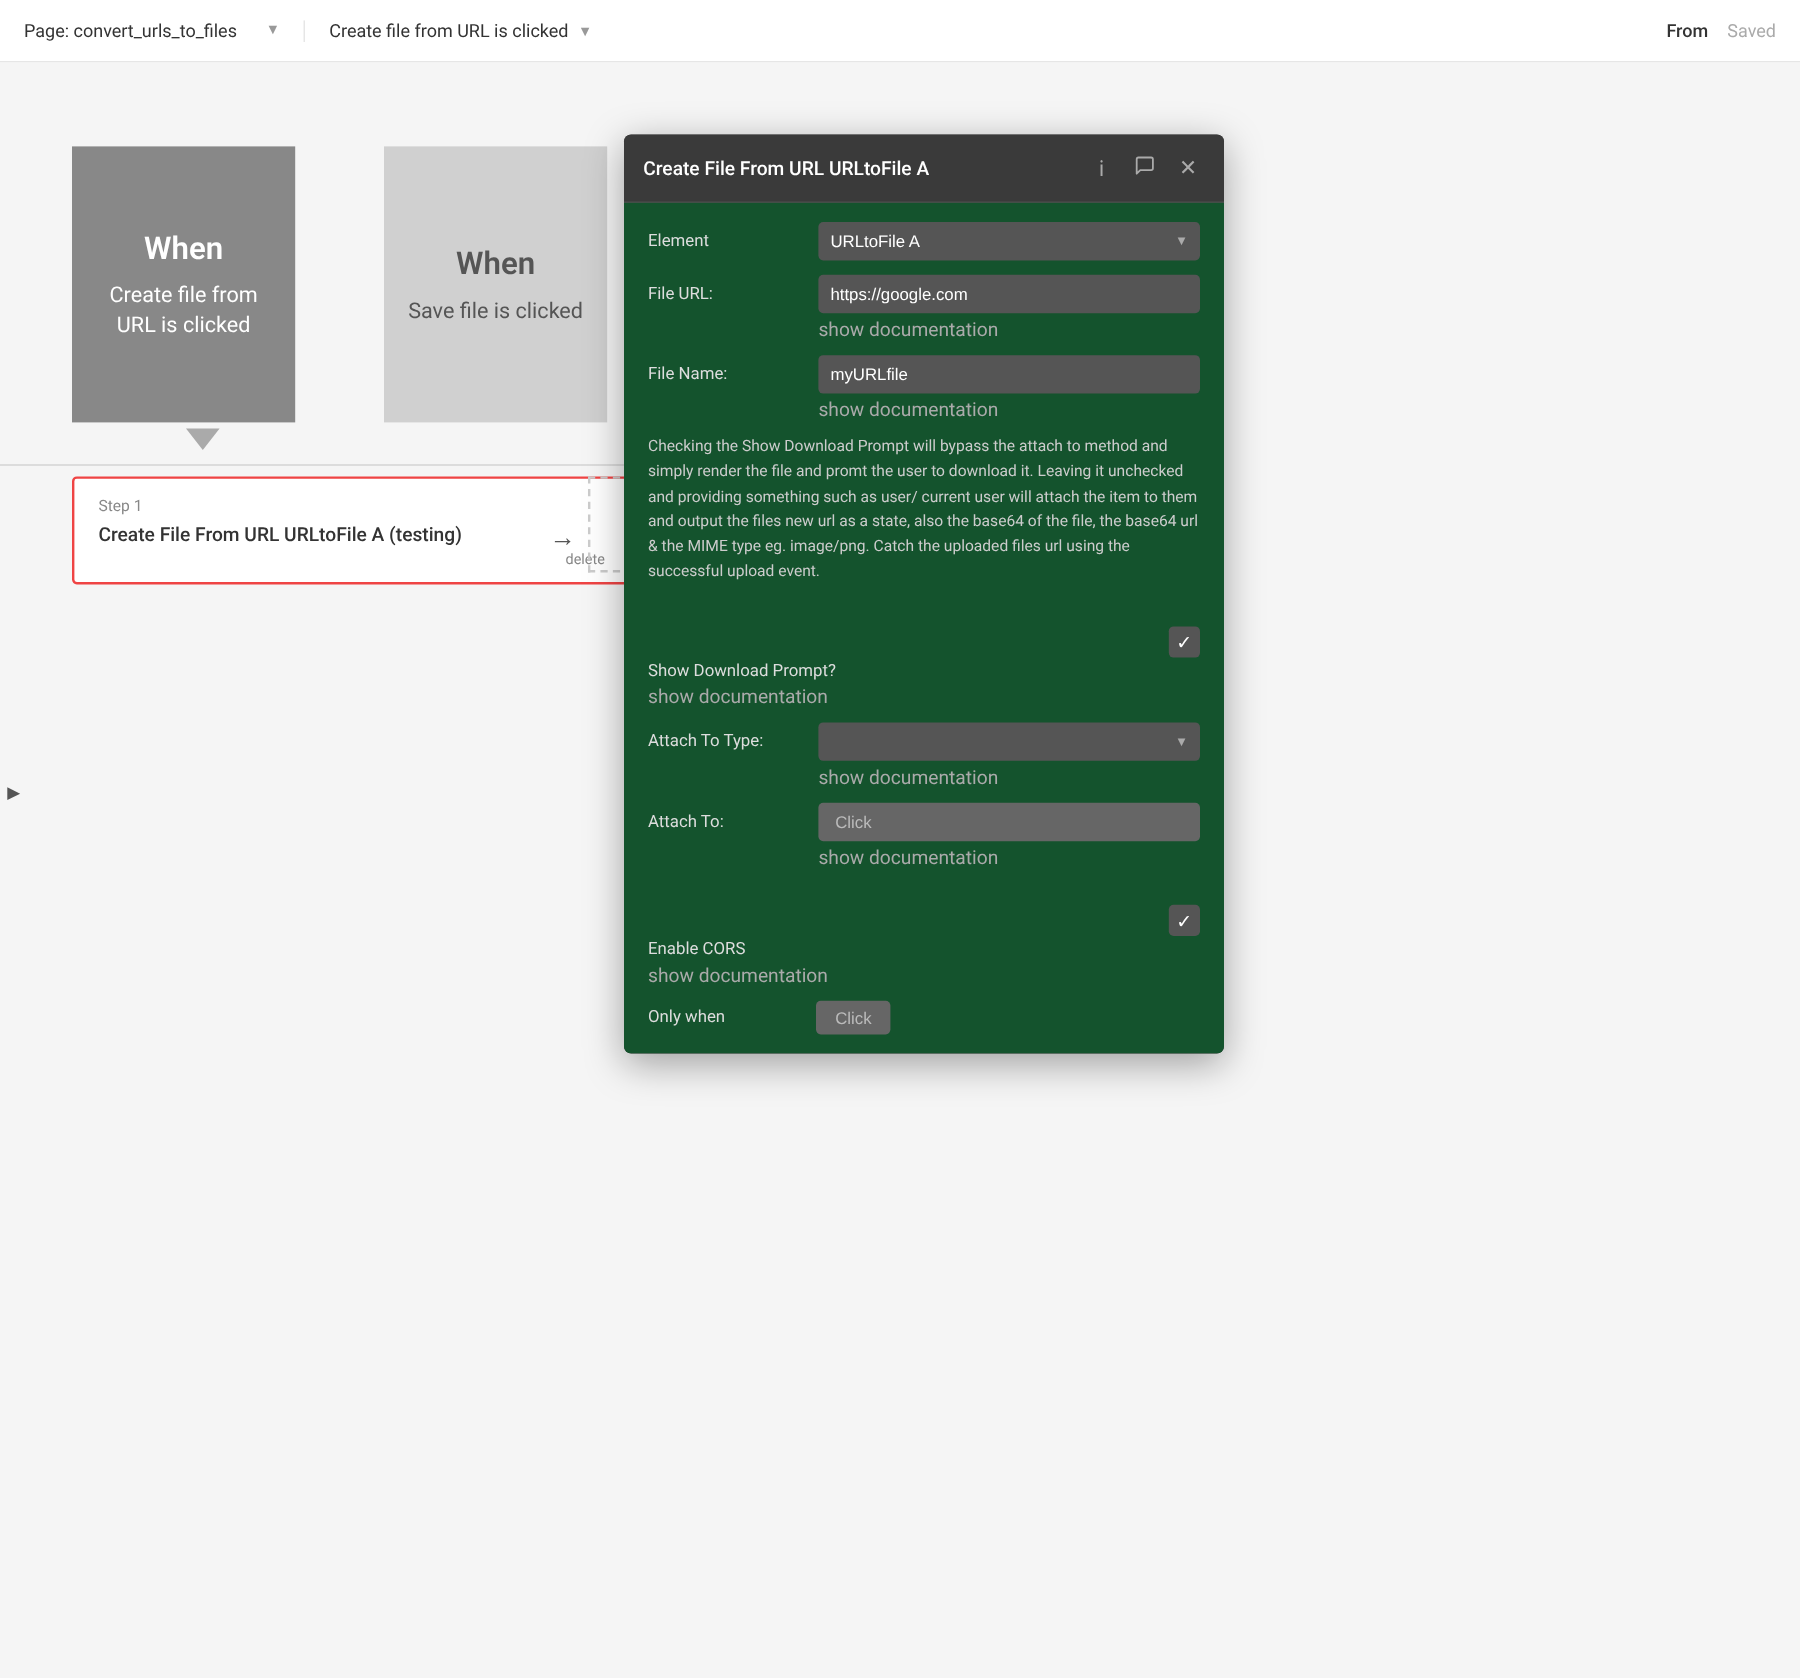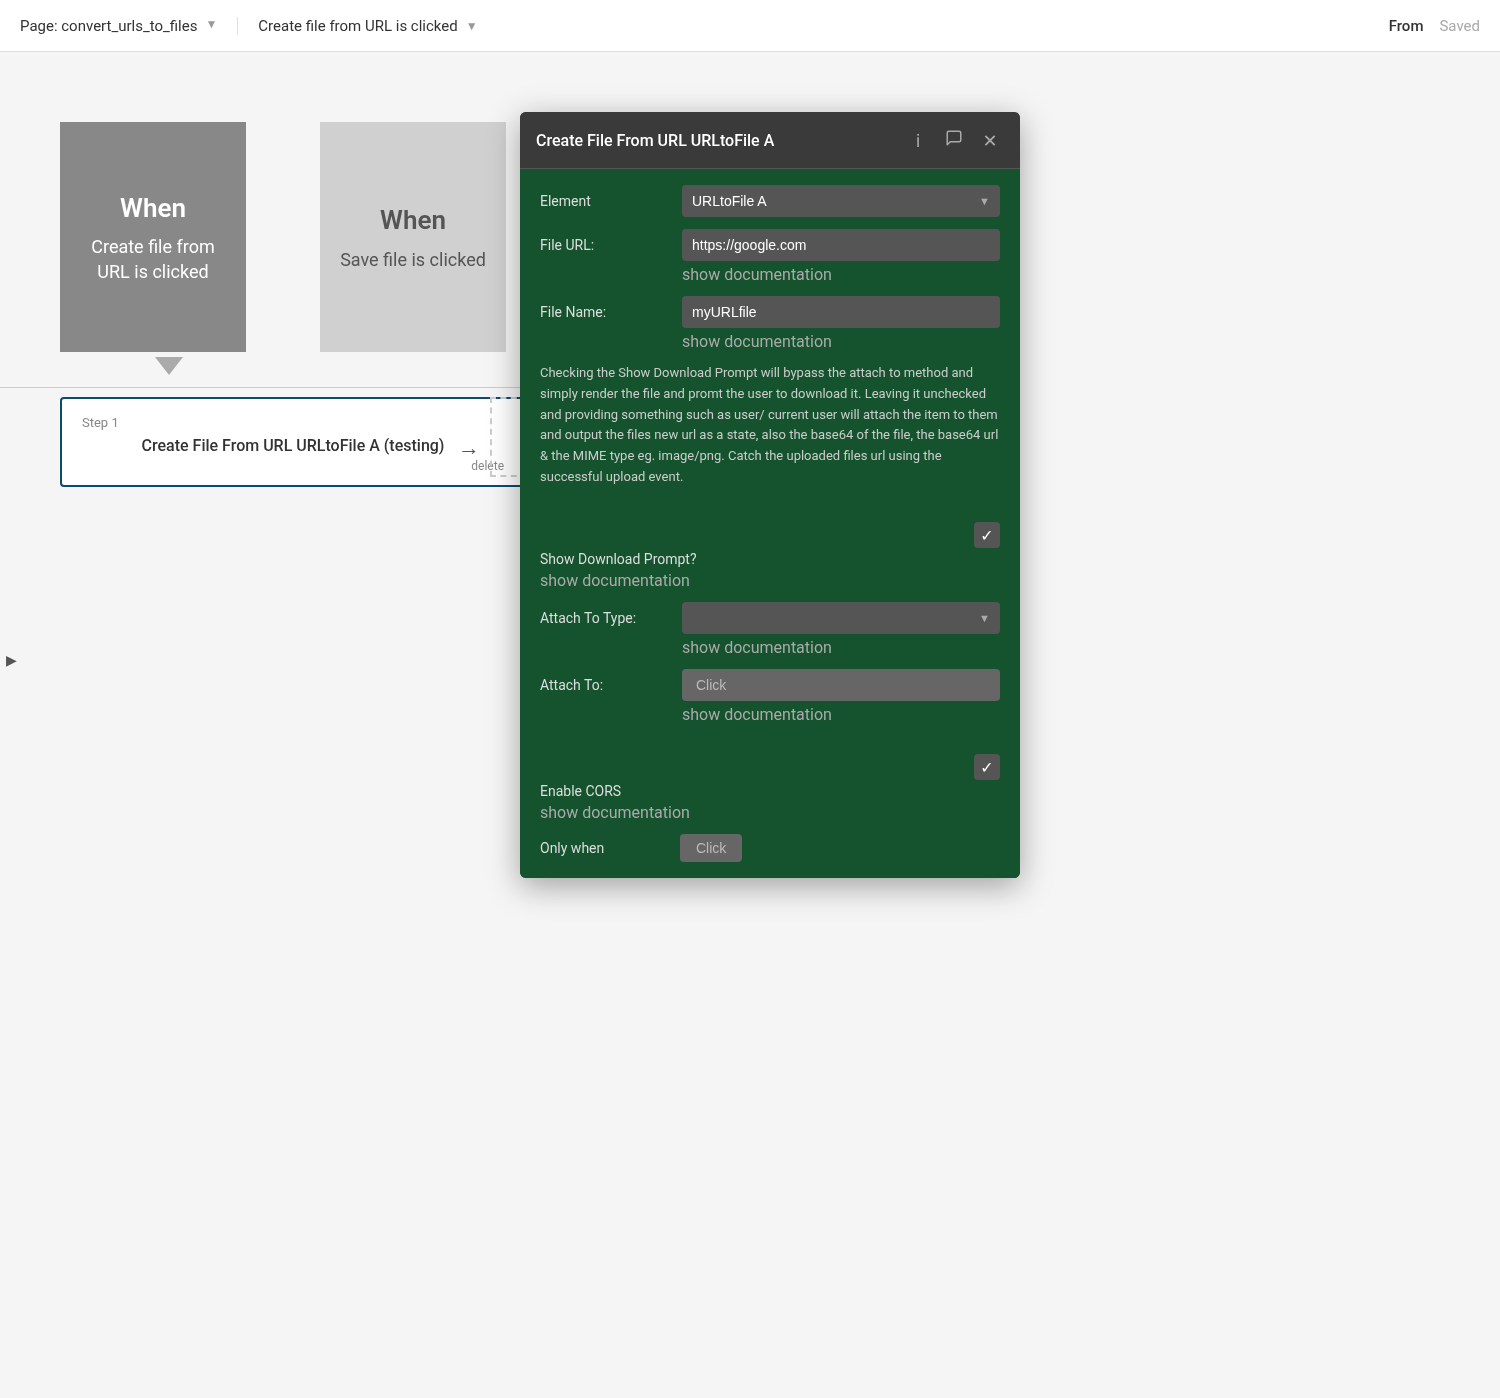--- a/index.html
+++ b/index.html
@@ -17,21 +17,21 @@
       align-items: center;
       height: 52px;
       background: #fff;
       border-bottom: 1px solid #e0e0e0;
       padding: 0 20px;
       gap: 0;
     }
     .topbar-page {
       display: flex;
       align-items: flex-start;
-      gap: 8px;
+      gap: 24px;
       color: #333;
       font-size: 15px;
       padding-right: 20px;
     }
     .topbar-chevron {
       color: #999;
       font-size: 12px;
     }
     .topbar-trigger {
       display: flex;
@@ -116,34 +116,33 @@
       border-top: 18px solid #aaa;
     }
 
     
     .step-box {
       position: absolute;
       top: 345px;
       left: 60px;
       width: 466px;
       background: #fff;
-      border: 2px solid #0c4a6e;
+      border: 2px solid #ef4444;
       border-radius: 4px;
       padding: 16px 20px 12px 20px;
     }
     .step-label {
       font-size: 13px;
       color: #888;
       margin-bottom: 6px;
     }
     .step-title {
       font-size: 16px;
       color: #333;
       font-weight: 500;
-      text-align: center;
     }
     .step-delete {
       font-size: 12px;
       color: #888;
       text-align: right;
       margin-top: 4px;
       cursor: pointer;
     }
 
     

